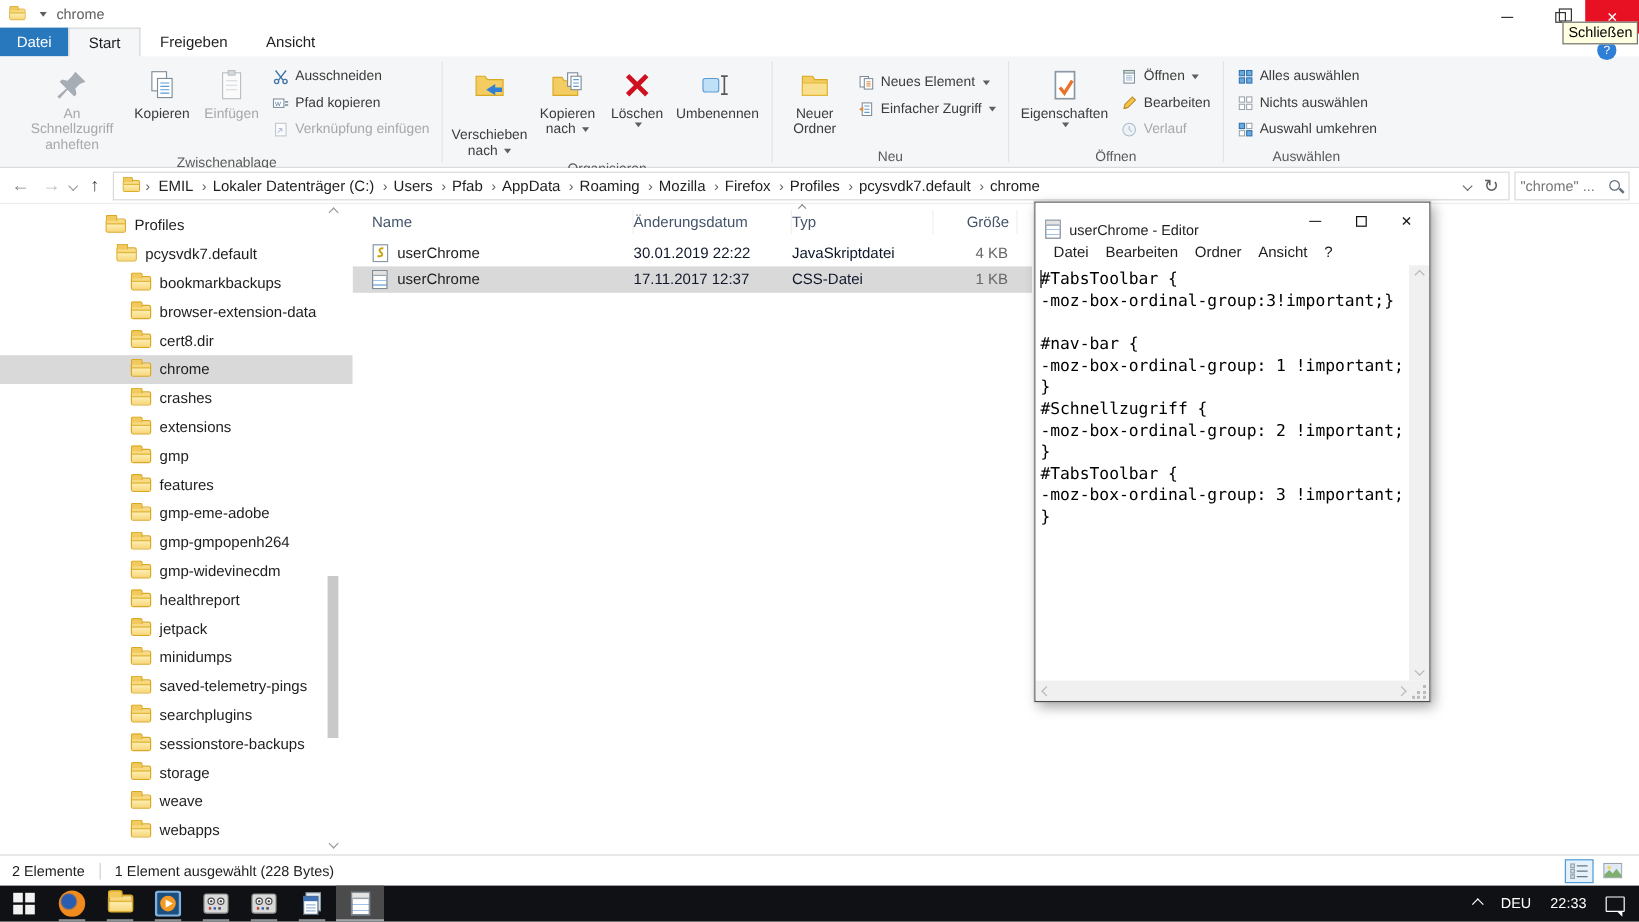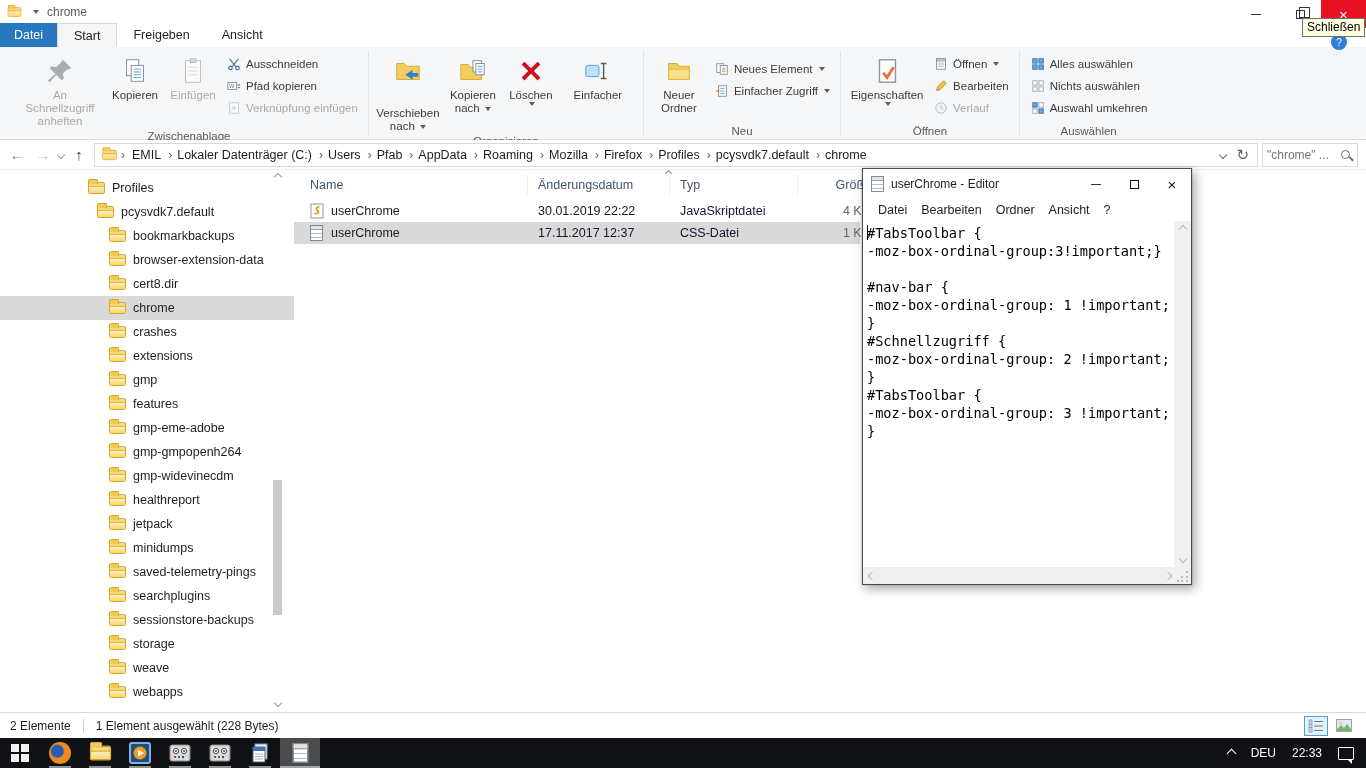--- a/index.html
+++ b/index.html
@@ -76,42 +76,42 @@
   .tree-item.lvl-2{padding-left:97px;}
   .tree-item.lvl-3{padding-left:109px;}
   .tree-item.selected{background:#d9d9d9;}
   .side-scroll{position:absolute;left:271px;top:172px;width:14px;height:538px;z-index:5;display:flex;flex-direction:column;align-items:center;}
   .side-scroll .thumb{position:absolute;top:308px;left:2px;width:9px;height:135px;background:#c9c9c9;}
   .side-scroll .chev{border-color:#9a9a9a;margin:2px 0;}
   .side-scroll .chev.down{margin-top:auto;margin-bottom:4px;}
 
   
   .filepane{position:absolute;left:294px;top:170px;width:566px;height:542px;background:#fff;}
-  .fl-grid{display:grid;grid-template-columns:218px 132px 118px 70px;padding-left:16px;align-items:center;gap:10px;}
+  .fl-grid{display:grid;grid-template-columns:218px 132px 118px 70px;padding-left:16px;align-items:center;}
   .fl-header{height:30px;color:#44546a;font-size:12.5px;position:relative;}
   .fl-header .hcell{height:20px;display:flex;align-items:center;border-right:1px solid #f0f0f0;padding-right:6px;}
   .fl-header .hcell.size{justify-content:flex-end;}
   .sort-caret{position:absolute;left:372px;top:1px;border-color:#8a8a8a;width:5px;height:5px;}
   .file-row{height:22px;font-size:12.5px;}
   .file-row .cell{display:flex;align-items:center;gap:6px;white-space:nowrap;overflow:hidden;}
   .file-row .cell.dim{color:#0f172a;}
   .file-row .cell.size{justify-content:flex-end;padding-right:8px;color:#666;}
   .file-row.selected{background:#d9d9d9;}
   .file-ic{width:15px;height:16px;flex:none;display:flex;}
 
   
   .statusbar{position:absolute;left:0;top:712px;width:1366px;height:26px;background:#fff;border-top:1px solid #d9d9d9;display:flex;align-items:center;padding:0 10px;font-size:12px;gap:12px;}
   .sb-sep{width:1px;height:14px;background:#d0d0d0;}
   .view-btns{margin-left:auto;display:flex;gap:4px;}
   .view-btn{width:24px;height:20px;display:flex;align-items:center;justify-content:center;border:1px solid transparent;}
   .view-btn.selected{border-color:#4f9cd8;background:#e5f1fb;}
 
   
   .notepad{position:absolute;left:862px;top:168px;width:330px;height:417px;background:#fff;border:1px solid #4a4a4a;box-shadow:3px 4px 10px rgba(0,0,0,.35),0 0 0 1px rgba(0,0,0,.08);z-index:30;display:flex;flex-direction:column;}
-  .np-titlebar{height:30px;display:flex;align-items:center;gap:7px;padding-left:8px;background:#fff;}
+  .np-titlebar{height:30px;display:flex;align-items:flex-end;gap:7px;padding-left:8px;background:#fff;}
   .np-title{font-size:12px;}
   .np-controls{margin-left:auto;display:flex;height:100%;}
   .np-btn{width:38px;display:flex;align-items:center;justify-content:center;font-size:13px;color:#111;}
   .np-max{width:9px;height:9px;border:1px solid #111;}
   .np-menubar{height:22px;display:flex;align-items:center;padding-left:8px;gap:0;background:#fff;}
   .np-menu-item{padding:0 7px;font-size:12.5px;}
   .np-body{position:relative;flex:1;display:flex;}
   .np-text{position:relative;flex:1;background:#fff;padding:3px 0 0 4px;overflow:hidden;
     font-family:"DejaVu Sans Mono",monospace;font-size:13.6px;line-height:18px;color:#000;}
   .code-line{white-space:pre;min-height:18px;}
@@ -275,21 +275,21 @@
         <span class="lbl">Löschen</span>
         <i class="tri"></i>
       </div>
       <div class="rbtn-big" style="width:78px;">
         <span class="ic32">
           <svg width="30" height="30" viewBox="0 0 32 32">
               <rect x="3" y="10" width="14" height="12" rx="2" fill="#bfe0f7" stroke="#5b9bd5"></rect>
               <path d="M22 8v16M19 8h6M19 24h6" stroke="#5a5a5a" fill="none" stroke-width="1.5"></path>
             </svg>
         </span>
-        <span class="lbl">Einfacher</span>
+        <span class="lbl">Umbenennen</span>
       </div>
     </div>
     <div class="rgroup-label">Organisieren</div>
   </div>
 
   <div class="rsep"></div>
 
   <div class="rgroup">
     <div class="rgroup-content">
       <div class="rbtn-big" style="width:58px;">

